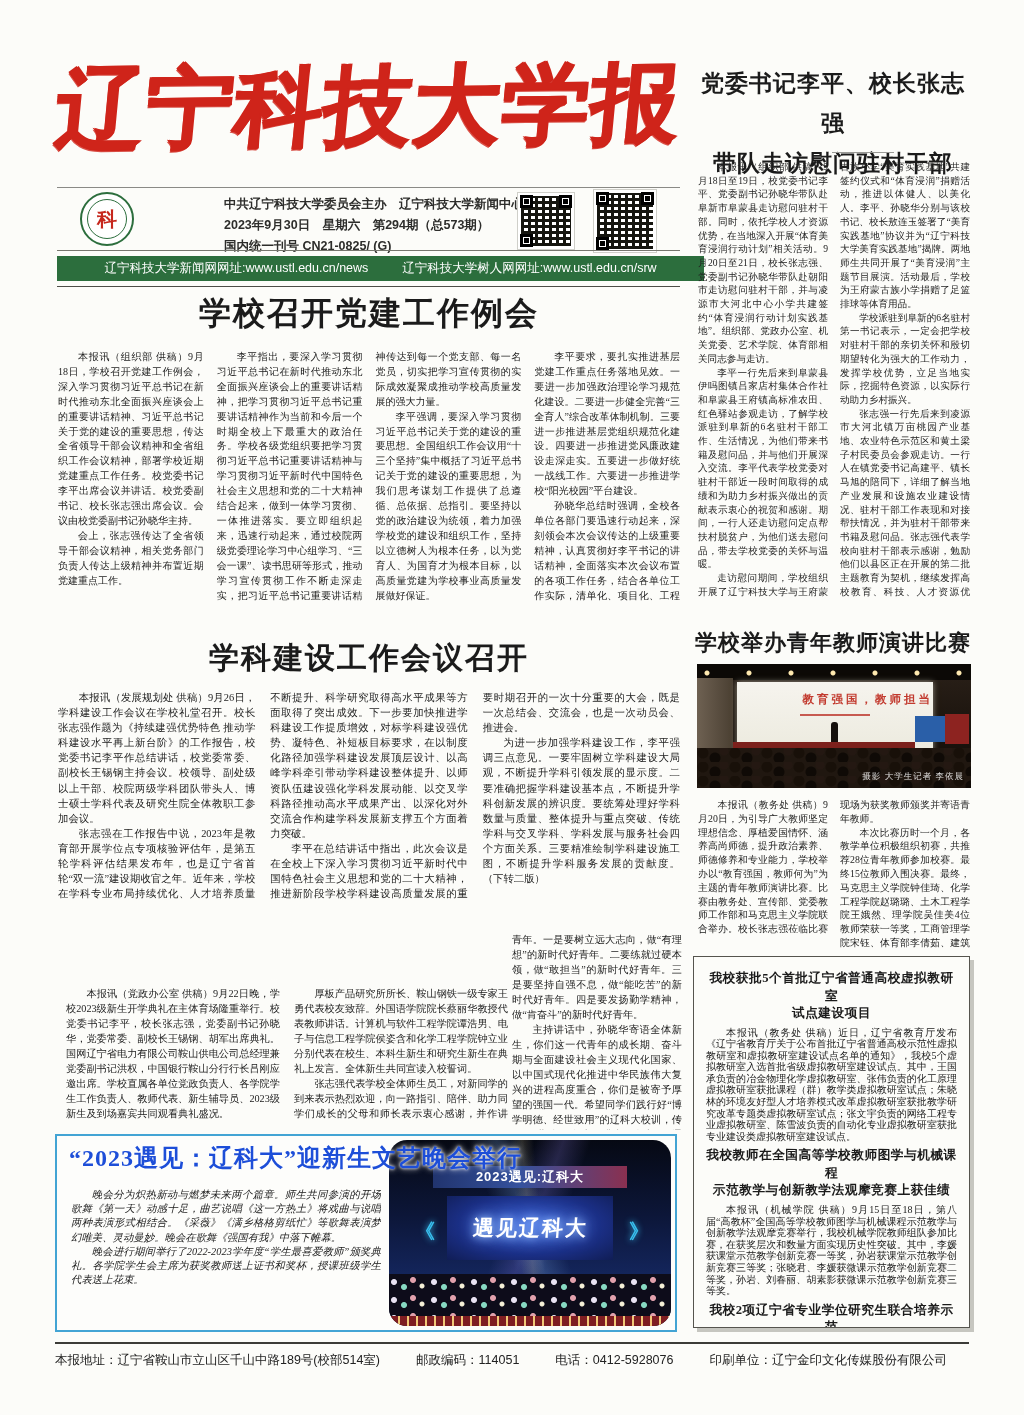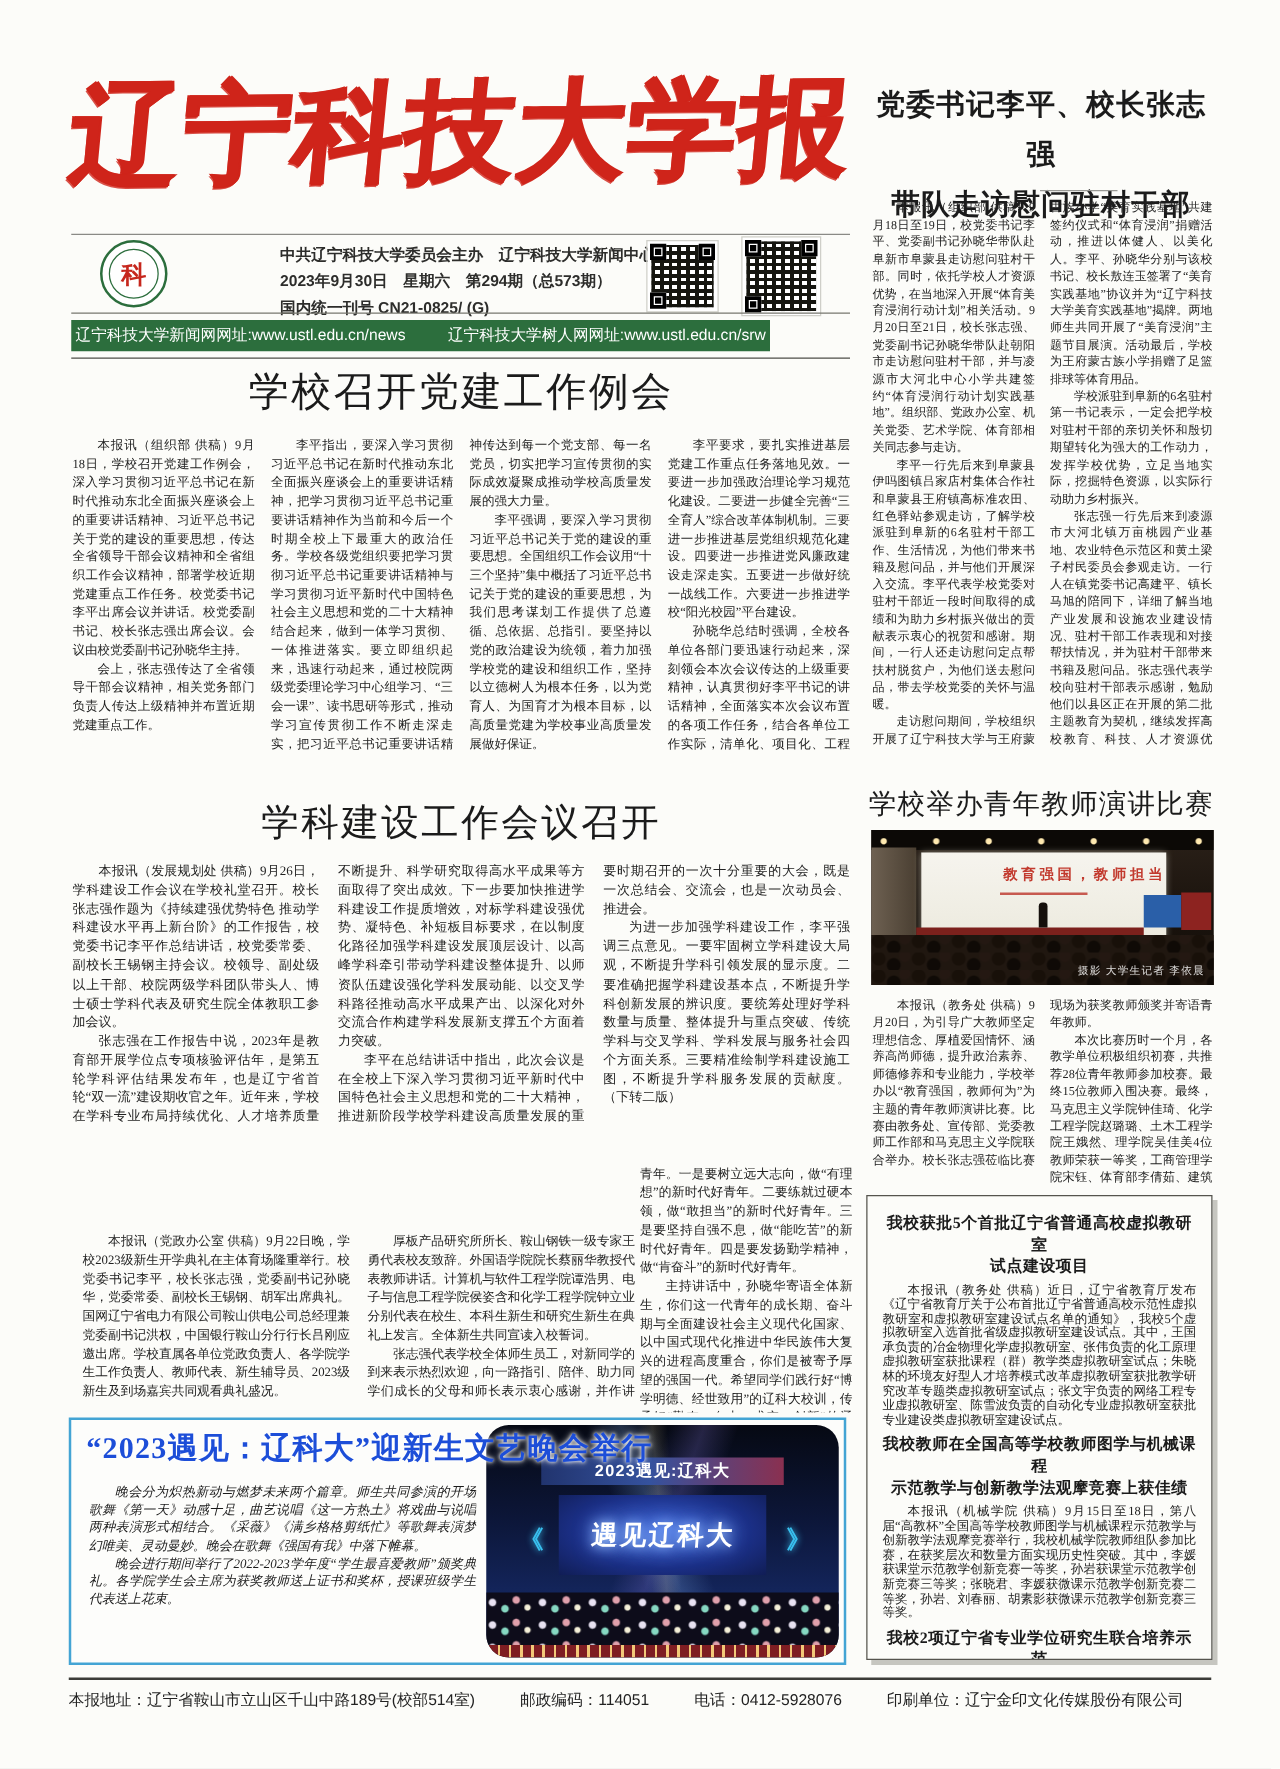--- a/index.html
+++ b/index.html
@@ -34,30 +34,30 @@
     color:#c6271d; font-weight:900; font-size:20px;
   }
   .qr { position:absolute; background:
         repeating-linear-gradient(0deg,#15150f 0 3px, rgba(255,255,255,0) 3px 6px),
         repeating-linear-gradient(90deg,#15150f 0 3px, #ffffff 3px 7px);
         border:3px solid #fff; outline:1px solid #cfcfc9; }
   .qr .f { position:absolute; width:13px; height:13px; background:#fff; border:3px solid #000; box-sizing:border-box; }
   .qr .f::after { content:""; display:block; width:5px; height:5px; background:#000; margin:1px; }
   .qr .fa { left:-1px; top:-1px; } .qr .fb { right:-1px; top:-1px; } .qr .fc { left:-1px; bottom:-1px; }
   .greenbar {
-    position:absolute; left:57px; top:256px; width:559px; height:25px;
+    position:absolute; left:57px; top:256px; width:647px; height:25px;
     background:#2c6e3d; color:#fff; display:flex; align-items:center; justify-content:center;
     gap:34px; font-family:"Liberation Sans","DejaVu Sans",sans-serif; font-size:12.5px;
   }
 
   
   .bodytext { text-align:justify; overflow:hidden; color:#222; }
   .bodytext p { margin:0; text-indent:2em; }
   .cont p:first-child { text-indent:0; }
-  .hl { font-weight:normal; text-align:center; white-space:nowrap; }
+  .hl { font-weight:bold; text-align:center; white-space:nowrap; }
 
   
   .visit-hl { position:absolute; left:694px; top:64px; width:278px; font-size:23px;
               line-height:40px; font-weight:bold; text-align:center; letter-spacing:1px; }
   .visit-rule { position:absolute; left:832px; top:152px; width:62px; height:1px; background:#9a9a96; }
   .visit-body { position:absolute; left:698px; top:160px; width:272px; height:452px;
                 column-count:2; column-gap:12px; font-size:9.6px; line-height:13.7px; }
 
   
   .party-hl { position:absolute; left:58px; top:292px; width:622px; font-size:32px; letter-spacing:2px; }

